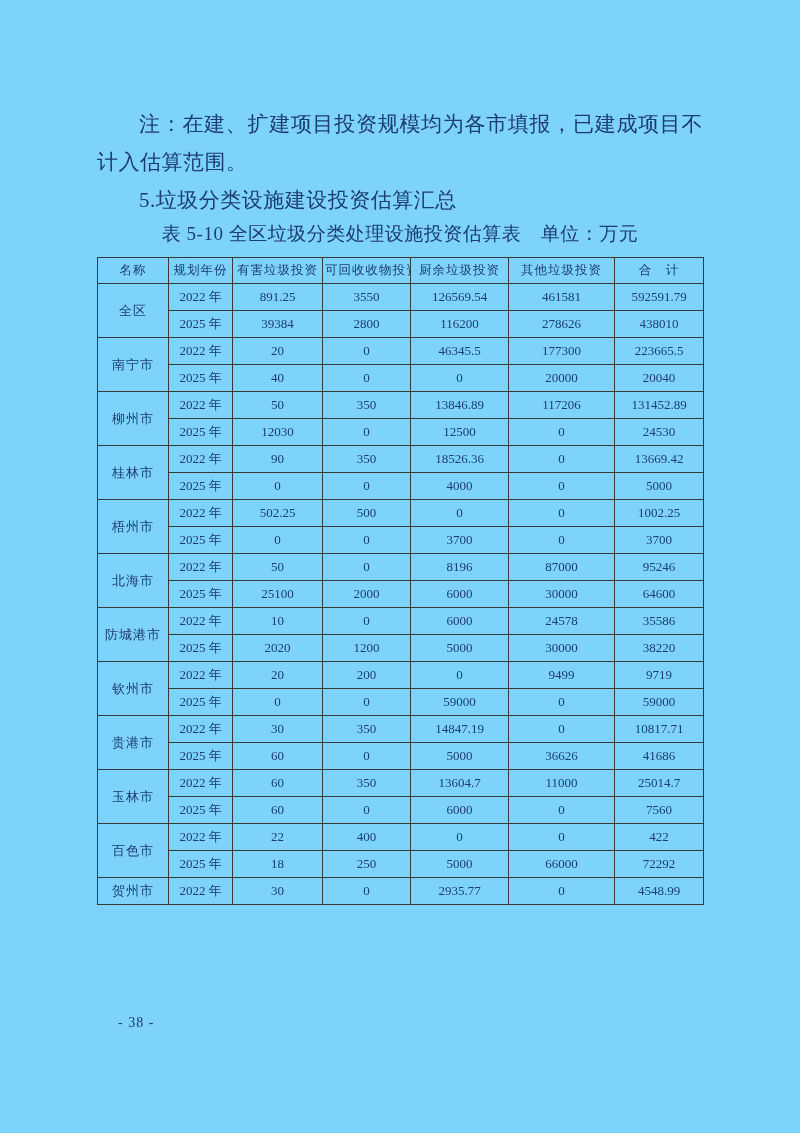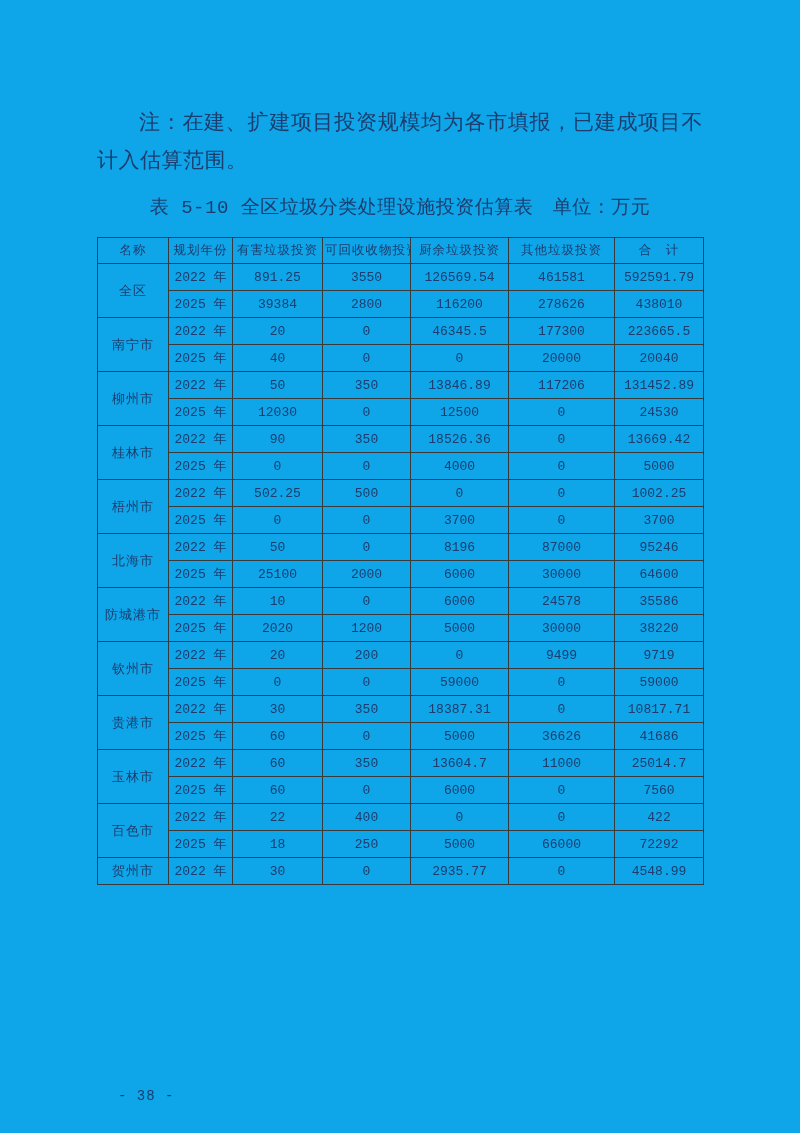--- a/index.html
+++ b/index.html
@@ -2,45 +2,45 @@
 <html><head>
 <meta charset="utf-8">
 <style>
   * { margin: 0; padding: 0; box-sizing: border-box; }
   html, body { background: #888; }
   .page {
     position: relative;
     width: 800px;
     height: 1133px;
     margin: 0 auto;
-    background: #0ea5e9;
-    font-family: Liberation Mono, monospace;
+    background: #7dd3fc;
+    font-family: Liberation Serif, serif;
     color: #1c3d6e;
     overflow: hidden;
   }
   .content {
     padding: 105px 97px 0 97px;
   }
   .para {
     font-size: 21px;
     line-height: 38px;
     letter-spacing: 0.5px;
     text-align: justify;
     text-indent: 2em;
   }
   .table-title {
     font-size: 19px;
     line-height: 30px;
-    margin-top: 12px;
+    margin-top: 0;
     text-align: center;
     letter-spacing: 0.5px;
   }
   table.invest {
     width: 606px;
-    margin-top: 14px;
+    margin-top: 8px;
     border-collapse: collapse;
     table-layout: fixed;
     font-size: 13px;
   }
   table.invest th, table.invest td {
     border: 1px solid #3a3a3a;
     text-align: center;
     vertical-align: middle;
     padding: 0 2px;
     color: #1c3d6e;
@@ -53,32 +53,33 @@
     font-size: 12.5px;
     letter-spacing: 1px;
   }
   table.invest td {
     height: 27px;
   }
   td.region { letter-spacing: 1px; }
   .footer {
     position: absolute;
     left: 118px;
-    top: 1088px;
+    top: 1015px;
     font-size: 14px;
     color: #1c3d6e;
     letter-spacing: 1px;
   }
 </style>
 </head>
 <body>
 
 <div class="page">
   <div class="content">
     <p class="para">注：在建、扩建项目投资规模均为各市填报，已建成项目不计入估算范围。</p>
+    <p class="para">5.垃圾分类设施建设投资估算汇总</p>
     <p class="table-title">表 5-10 全区垃圾分类处理设施投资估算表　单位：万元</p>
     <table class="invest">
       <colgroup id="colgroup">
           <col style="width: 71px;">
           <col style="width: 64px;">
           <col style="width: 90px;">
           <col style="width: 88px;">
           <col style="width: 98px;">
           <col style="width: 106px;">
           <col style="width: 89px;">
@@ -229,21 +230,21 @@
             <td>0</td>
             <td>59000</td>
             <td>0</td>
             <td>59000</td>
           </tr>
           <tr>
             <td rowspan="2" class="region">贵港市</td>
             <td>2022 年</td>
             <td>30</td>
             <td>350</td>
-            <td>18387.31</td>
+            <td>14847.19</td>
             <td>0</td>
             <td>10817.71</td>
           </tr>
           <tr>
             <td>2025 年</td>
             <td>60</td>
             <td>0</td>
             <td>5000</td>
             <td>36626</td>
             <td>41686</td>

